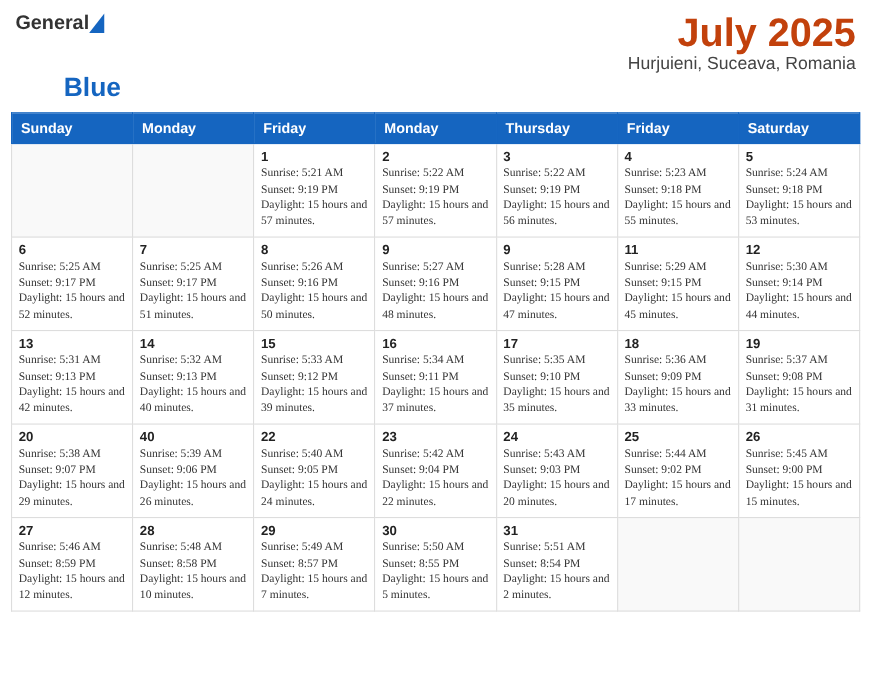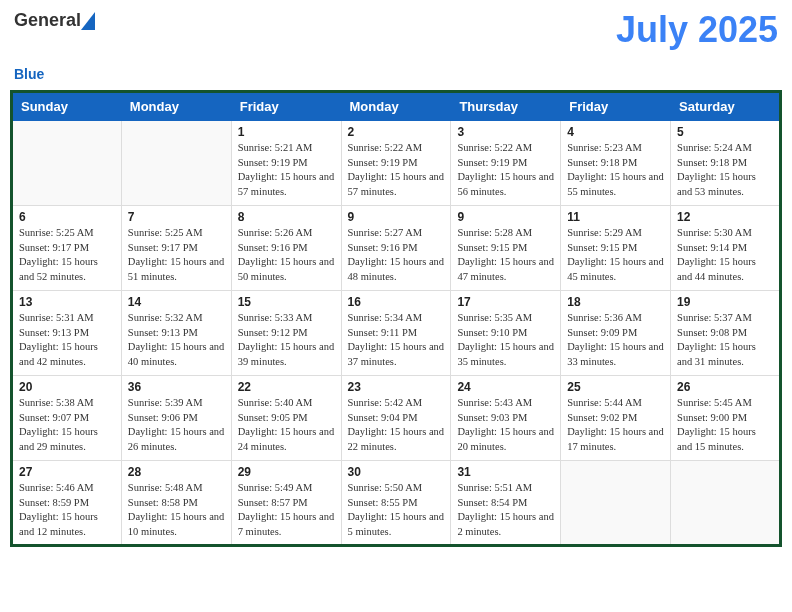--- a/index.html
+++ b/index.html
@@ -27,41 +27,42 @@
       display: flex;
       align-items: center;
       gap: 0;
     }
     .logo-general {
       font-size: 18px;
       font-weight: bold;
       color: #333;
     }
     .logo-blue {
-      font-size: 14px;
+      font-size: 24px;
       font-weight: bold;
       color: #1565c0;
+      margin-left: 44px;
     }
     .title-section {
       text-align: right;
     }
     .month-year {
       font-size: 36px;
       font-weight: bold;
-      color: #3b82f6;
+      color: #c2410c;
       line-height: 1.1;
     }
     .location {
       font-size: 16px;
       color: #444;
     }
     .calendar {
       width: 100%;
       border-collapse: collapse;
-      border: 3px solid #14532d;
+      border: 1px solid #14532d;
     }
     .calendar th {
       background-color: #1565c0;
       color: #fff;
       text-align: left;
       padding: 6px 8px;
       font-size: 13px;
       border: 1px solid #1565c0;
     }
     .calendar td {
@@ -104,20 +105,21 @@
       <span style="display:inline-flex;align-items:flex-end;">
         <svg width="14" height="18" viewBox="0 0 14 18">
           <polygon points="0,18 14,18 14,0" fill="#1565c0"></polygon>
         </svg>
       </span>
     </div>
     <span class="logo-blue">Blue</span>
   </div>
   <div class="title-section">
     <div class="month-year">July 2025</div>
+    <div class="location">Hurjuieni, Suceava, Romania</div>
   </div>
 </div>
 
 <table class="calendar">
   <thead>
     <tr>
     <th>Sunday</th>
         <th>Monday</th>
         <th>Friday</th>
         <th>Monday</th>
@@ -210,21 +212,21 @@
           <span class="day-number">19</span>
           <div class="day-detail">Sunrise: 5:37 AM<br>Sunset: 9:08 PM<br>Daylight: 15 hours and 31 minutes.</div>
         </td>
       </tr>
       <tr class="week-row">
         <td>
           <span class="day-number">20</span>
           <div class="day-detail">Sunrise: 5:38 AM<br>Sunset: 9:07 PM<br>Daylight: 15 hours and 29 minutes.</div>
         </td>
         <td>
-          <span class="day-number">36</span>
+          <span class="day-number">40</span>
           <div class="day-detail">Sunrise: 5:39 AM<br>Sunset: 9:06 PM<br>Daylight: 15 hours and 26 minutes.</div>
         </td>
         <td>
           <span class="day-number">22</span>
           <div class="day-detail">Sunrise: 5:40 AM<br>Sunset: 9:05 PM<br>Daylight: 15 hours and 24 minutes.</div>
         </td>
         <td>
           <span class="day-number">23</span>
           <div class="day-detail">Sunrise: 5:42 AM<br>Sunset: 9:04 PM<br>Daylight: 15 hours and 22 minutes.</div>
         </td>

